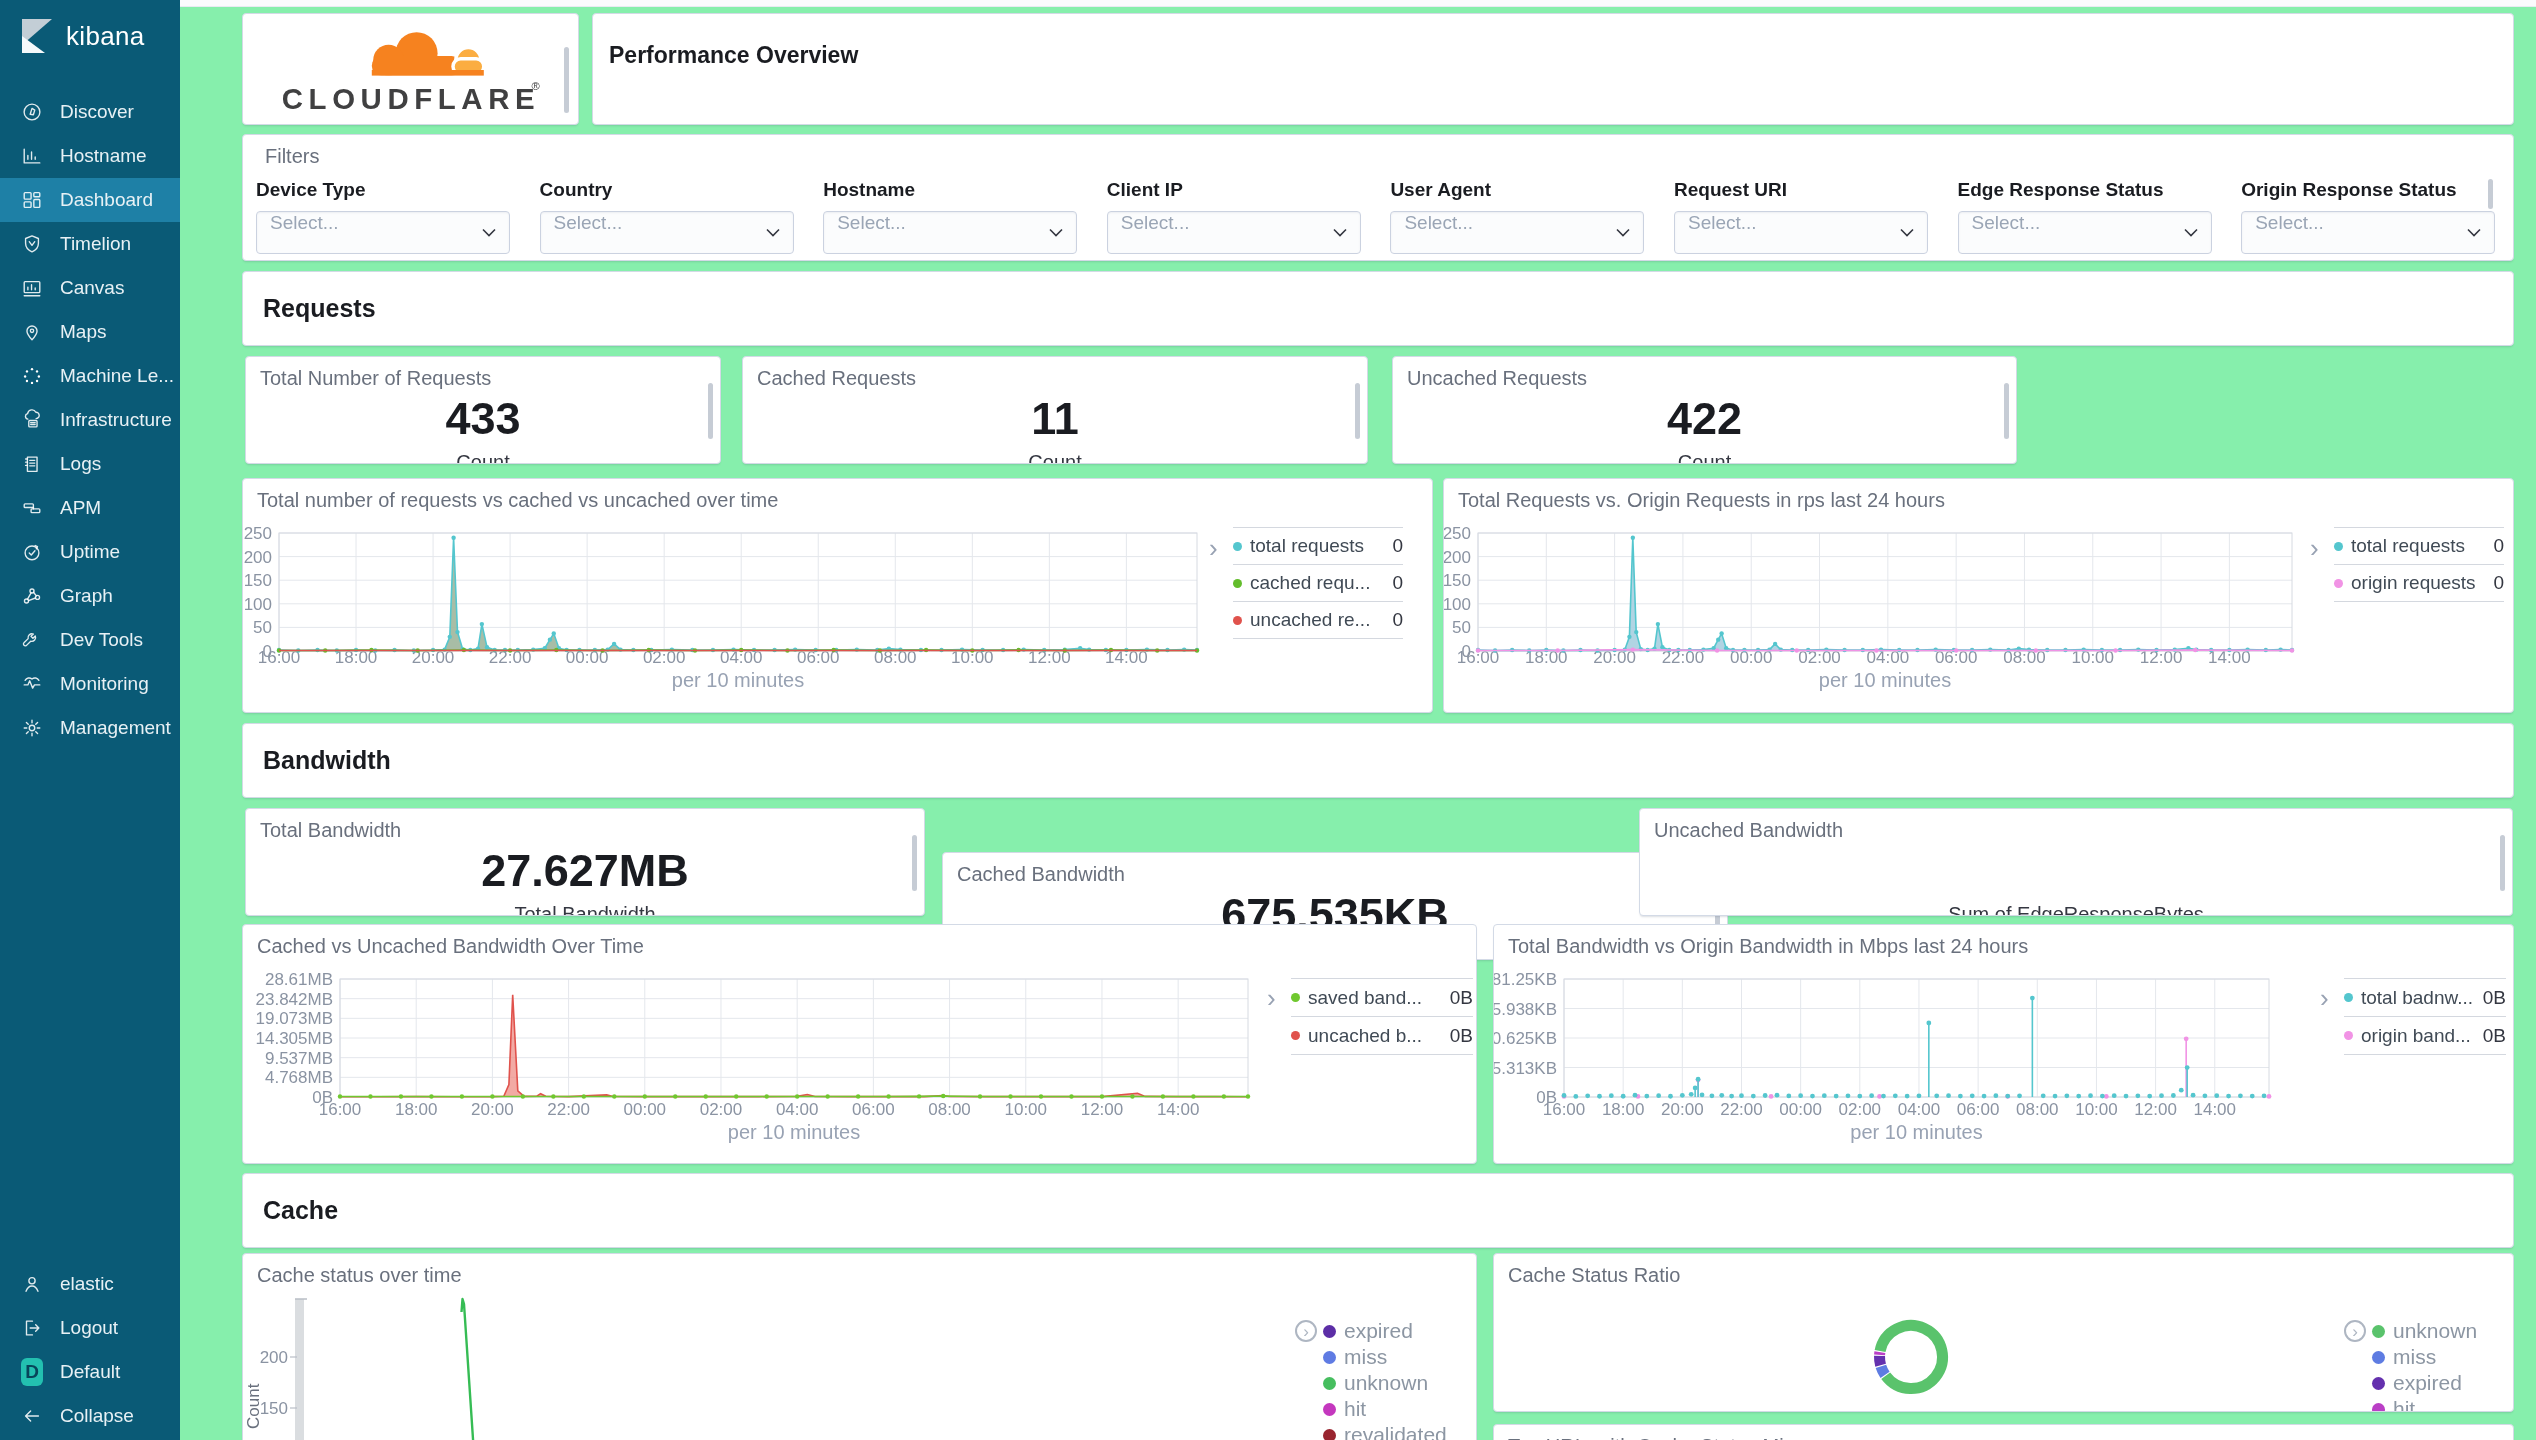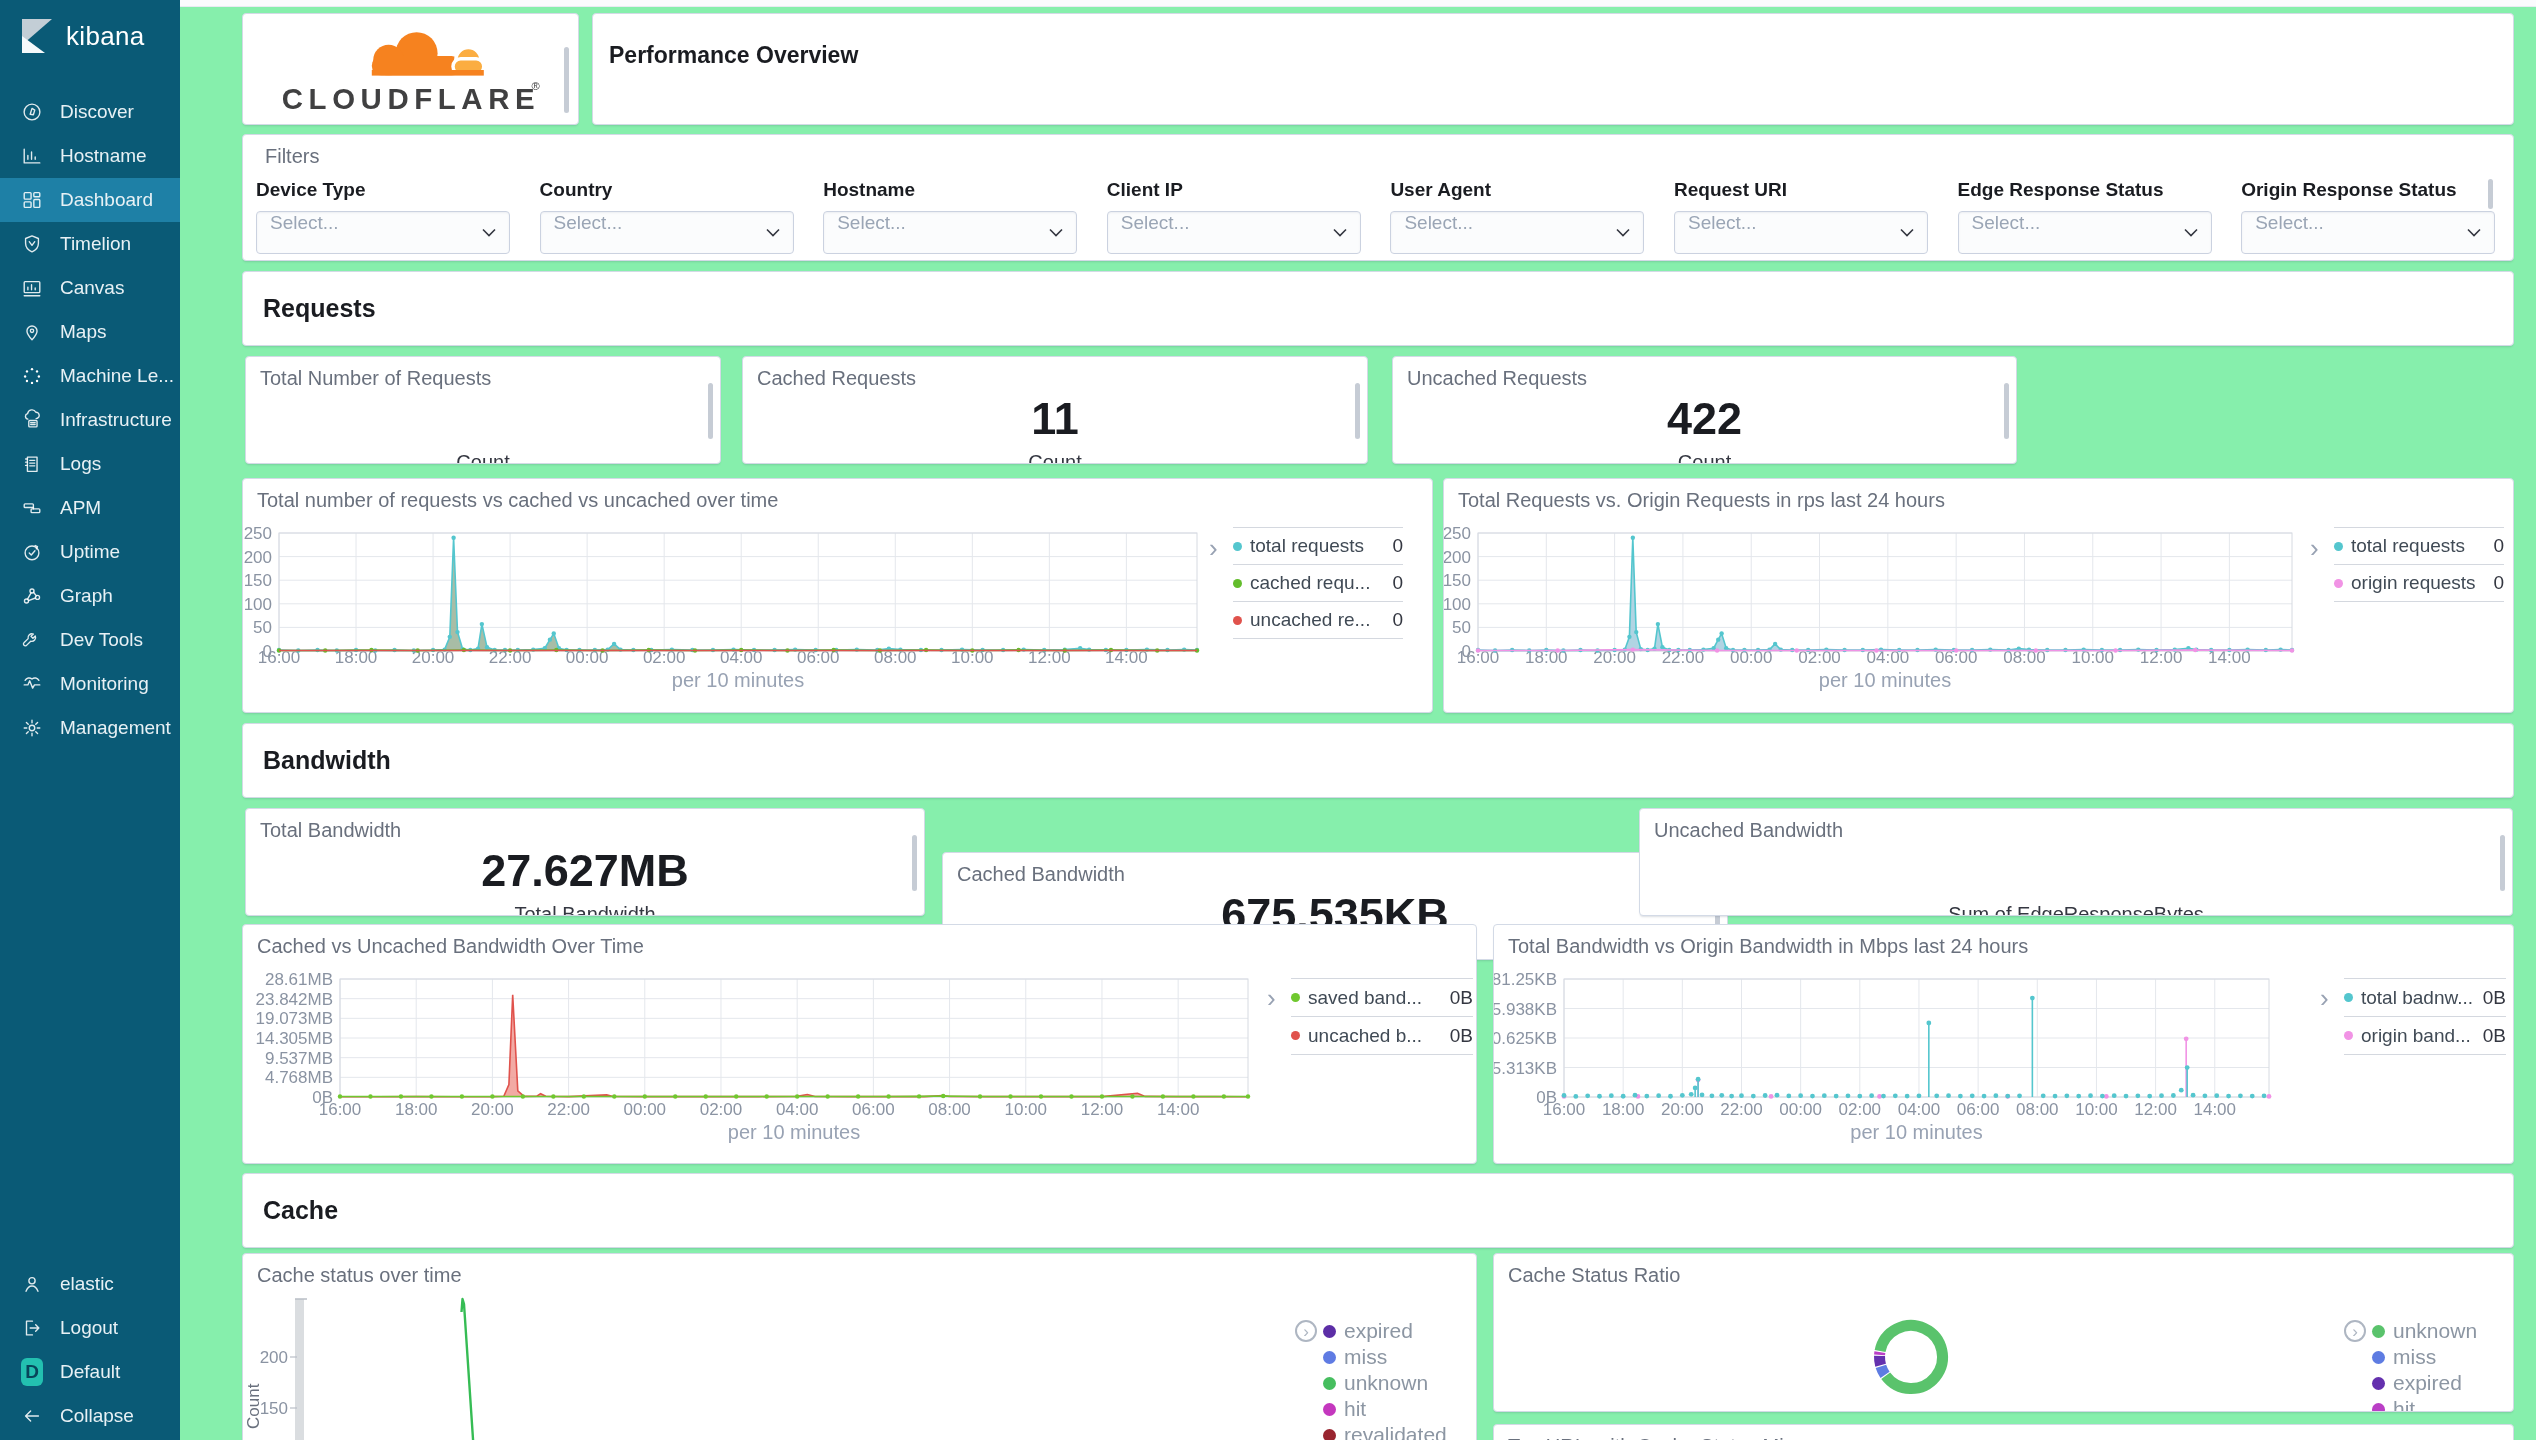--- a/index.html
+++ b/index.html
@@ -353,20 +353,21 @@
         </div>
       <div class="scrollmark" style="right:20px;top:44px;height:30px;"></div>
     </section>
 
     <section class="panel section-header" style="left:242px;top:271px;width:2272px;height:75px;">
       <span>Requests</span>
     </section>
     <div id="requestsMetrics">
         <section class="panel" style="left: 245px; top: 356px; width: 476px; height: 108px;">
           <div class="metric-title">Total Number of Requests</div>
+          <div class="metric-value">433</div>
           <div class="metric-caption">Count</div>
           <div class="scrollmark" style="right: 7px; top: 26px; height: 56px;"></div>
         </section>
         <section class="panel" style="left: 742px; top: 356px; width: 626px; height: 108px;">
           <div class="metric-title">Cached Requests</div>
           <div class="metric-value">11</div>
           <div class="metric-caption">Count</div>
           <div class="scrollmark" style="right: 7px; top: 26px; height: 56px;"></div>
         </section>
         <section class="panel" style="left: 1392px; top: 356px; width: 625px; height: 108px;">

